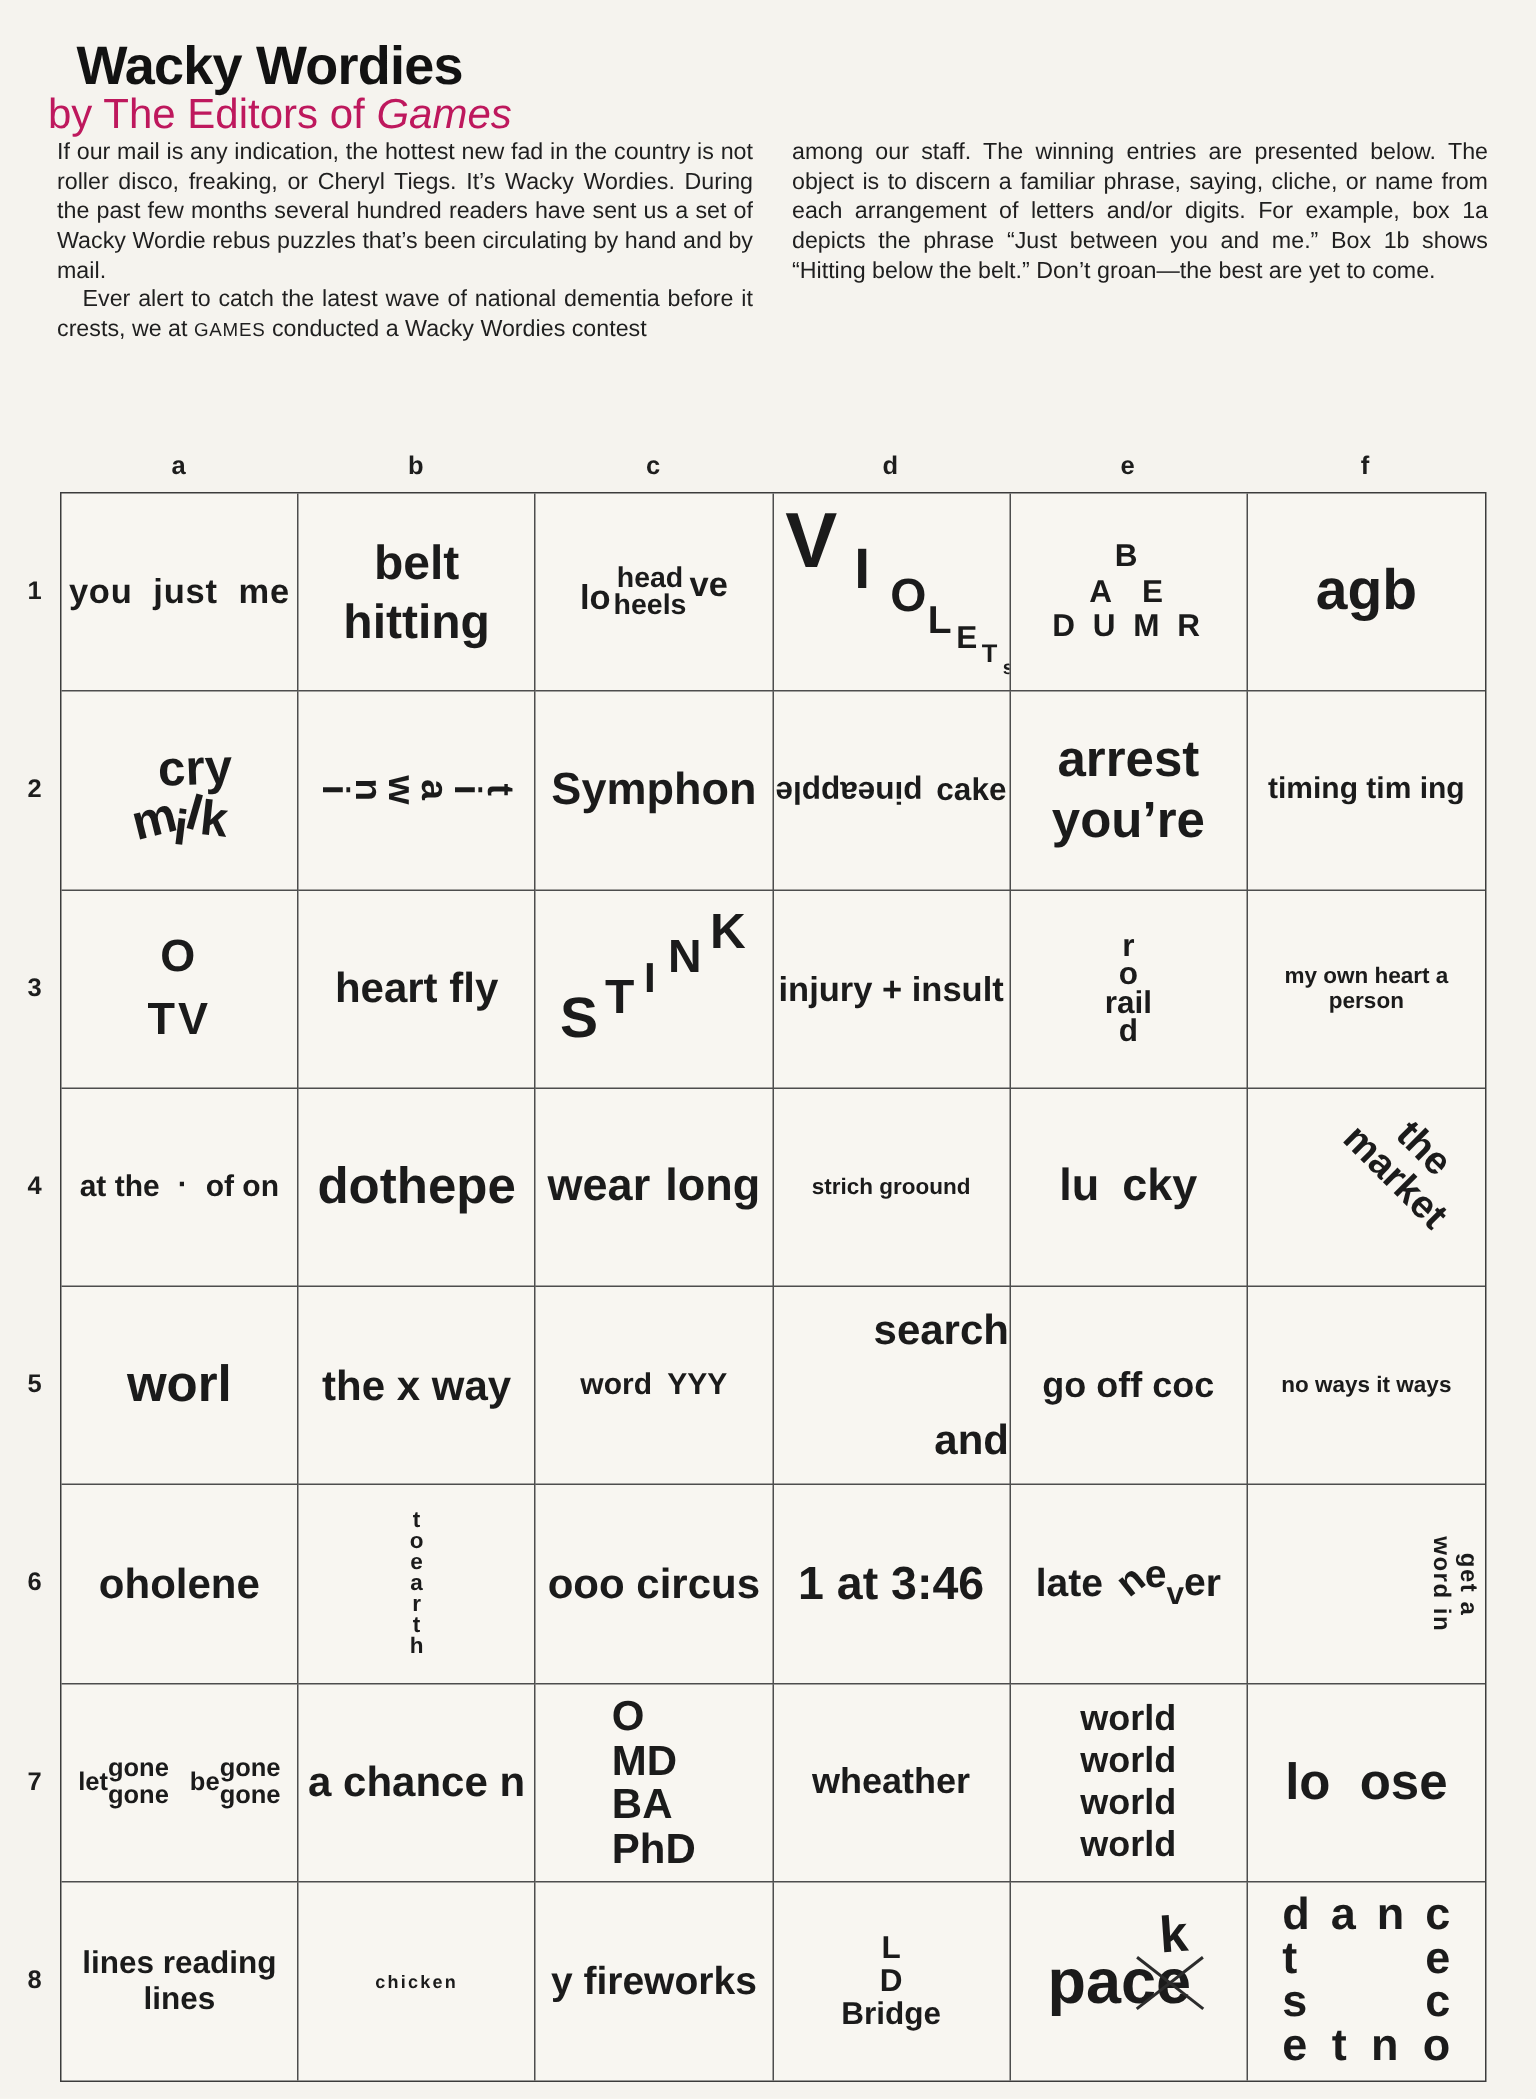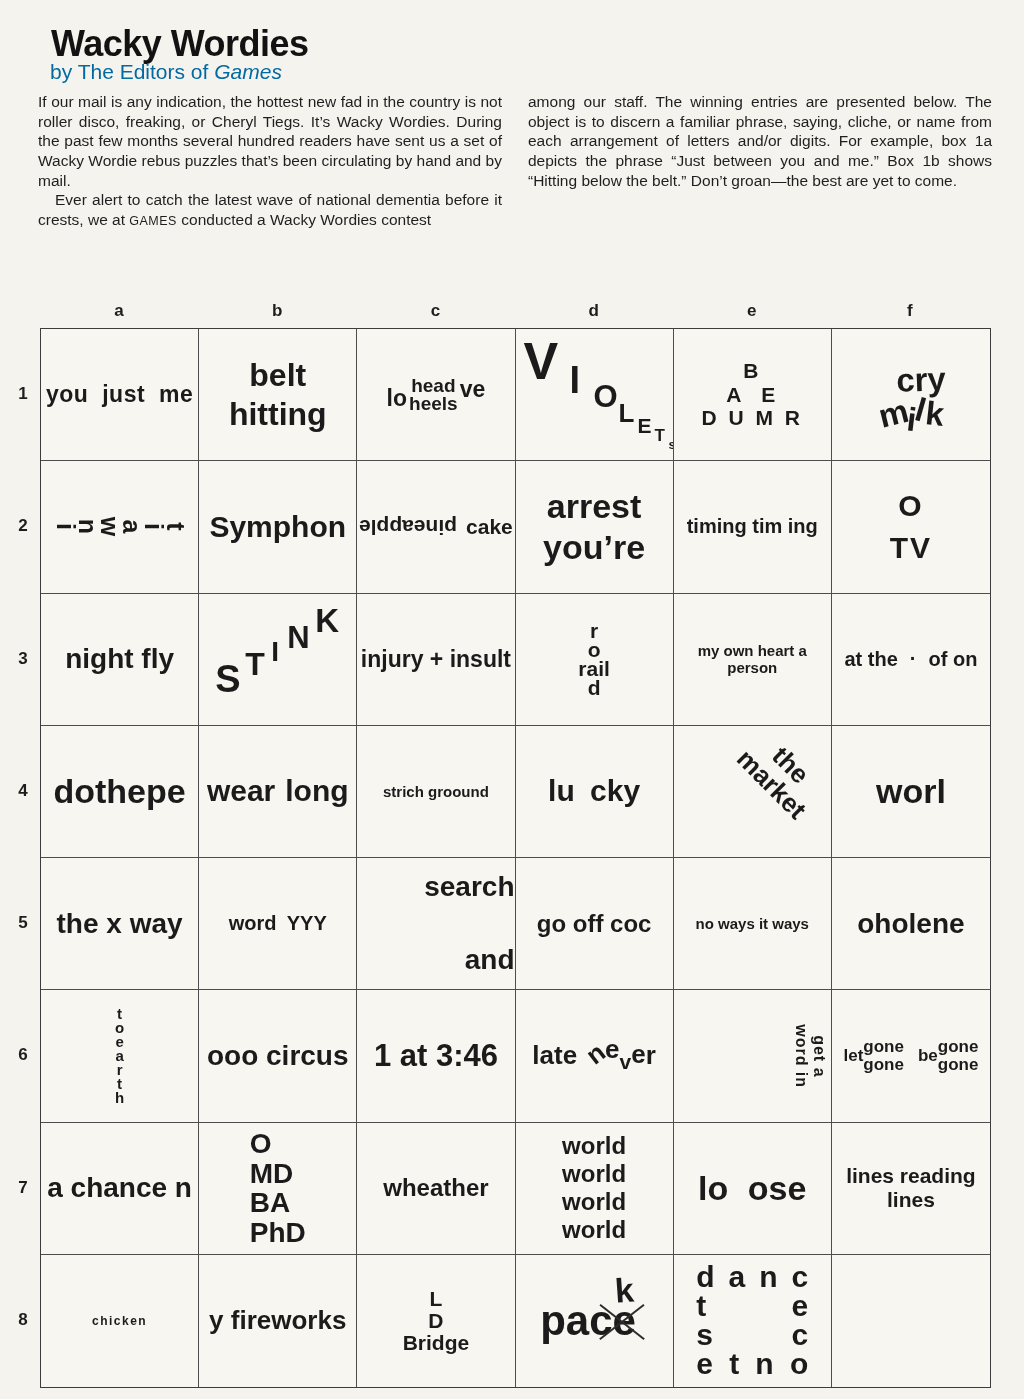--- a/index.html
+++ b/index.html
@@ -3,21 +3,21 @@
 <meta charset="utf-8">
 <style>
   html,body{margin:0;padding:0;}
   body{
     width:1024px;height:1399px;position:relative;overflow:hidden;
     background:#f5f3ee;color:#1d1d1d;
     font-family:"Liberation Sans",sans-serif;
   }
   
   .title{position:absolute;left:38px;top:10px;font-size:36px;font-weight:700;letter-spacing:-.5px;color:#121212;margin:13px;}
-  .byline{position:absolute;left:50px;top:60px;font-size:21px;color:#0369a1;}
+  .byline{position:absolute;left:32px;top:60px;font-size:28px;color:#be185d;}
   .byline i{font-style:italic;}
   .introcol{position:absolute;top:92px;width:464px;font-size:15.5px;line-height:1.27;text-align:justify;color:#1f1f1f;}
   .col1{left:38px;} .col2{left:528px;}
   .introcol p{margin:0;}
   .p2{text-indent:17px;}
   .smallcaps{font-size:12.5px;letter-spacing:.5px;}
   
   .collabels{position:absolute;left:40px;top:301px;width:949px;display:flex;}
   .collabels span{flex:1;text-align:center;font-weight:700;font-size:17px;}
   .rowlabels{position:absolute;left:12px;top:328px;height:1058px;width:22px;display:flex;flex-direction:column;}
@@ -192,20 +192,23 @@
       <span class="d1-2">O</span>
       <span class="d1-3">L</span>
       <span class="d1-4">E</span>
       <span class="d1-5">T</span>
       <span class="d1-6">s</span>
     </div>
   </div>
   <div class="cl">
       <div class="e1l"><div>B</div><div>A  E</div><div>D U M R</div></div>
     </div>
+  <div class="cl">
+      <span class="f1t">agb</span>
+    </div>
 
   <div class="cl">
     <div class="a2col">
       <div class="a2cry">cry</div>
       <div class="a2milk"><span class="a2-0">m</span><span class="a2-1">i</span><span class="a2-2">l</span><span class="a2-3">k</span></div>
     </div>
   </div>
   <div class="cl">
       <div class="b2row"><span>i</span><span>n</span><span>w</span><span>a</span><span>i</span><span>t</span></div>
     </div>
@@ -228,21 +231,21 @@
       <span class="f2t">timing tim ing</span>
     </div>
 
   <div class="cl">
       <div class="a3col">
         <div>O</div>
         <div>TV</div>
       </div>
     </div>
   <div class="cl">
-      <span class="b3t">night fly</span>
+      <span class="b3t">heart fly</span>
     </div>
   <div class="cl">
     <div class="c3box">
       <span class="c3-0">S</span>
       <span class="c3-1">T</span>
       <span class="c3-2">I</span>
       <span class="c3-3">N</span>
       <span class="c3-4">K</span>
     </div>
   </div>

